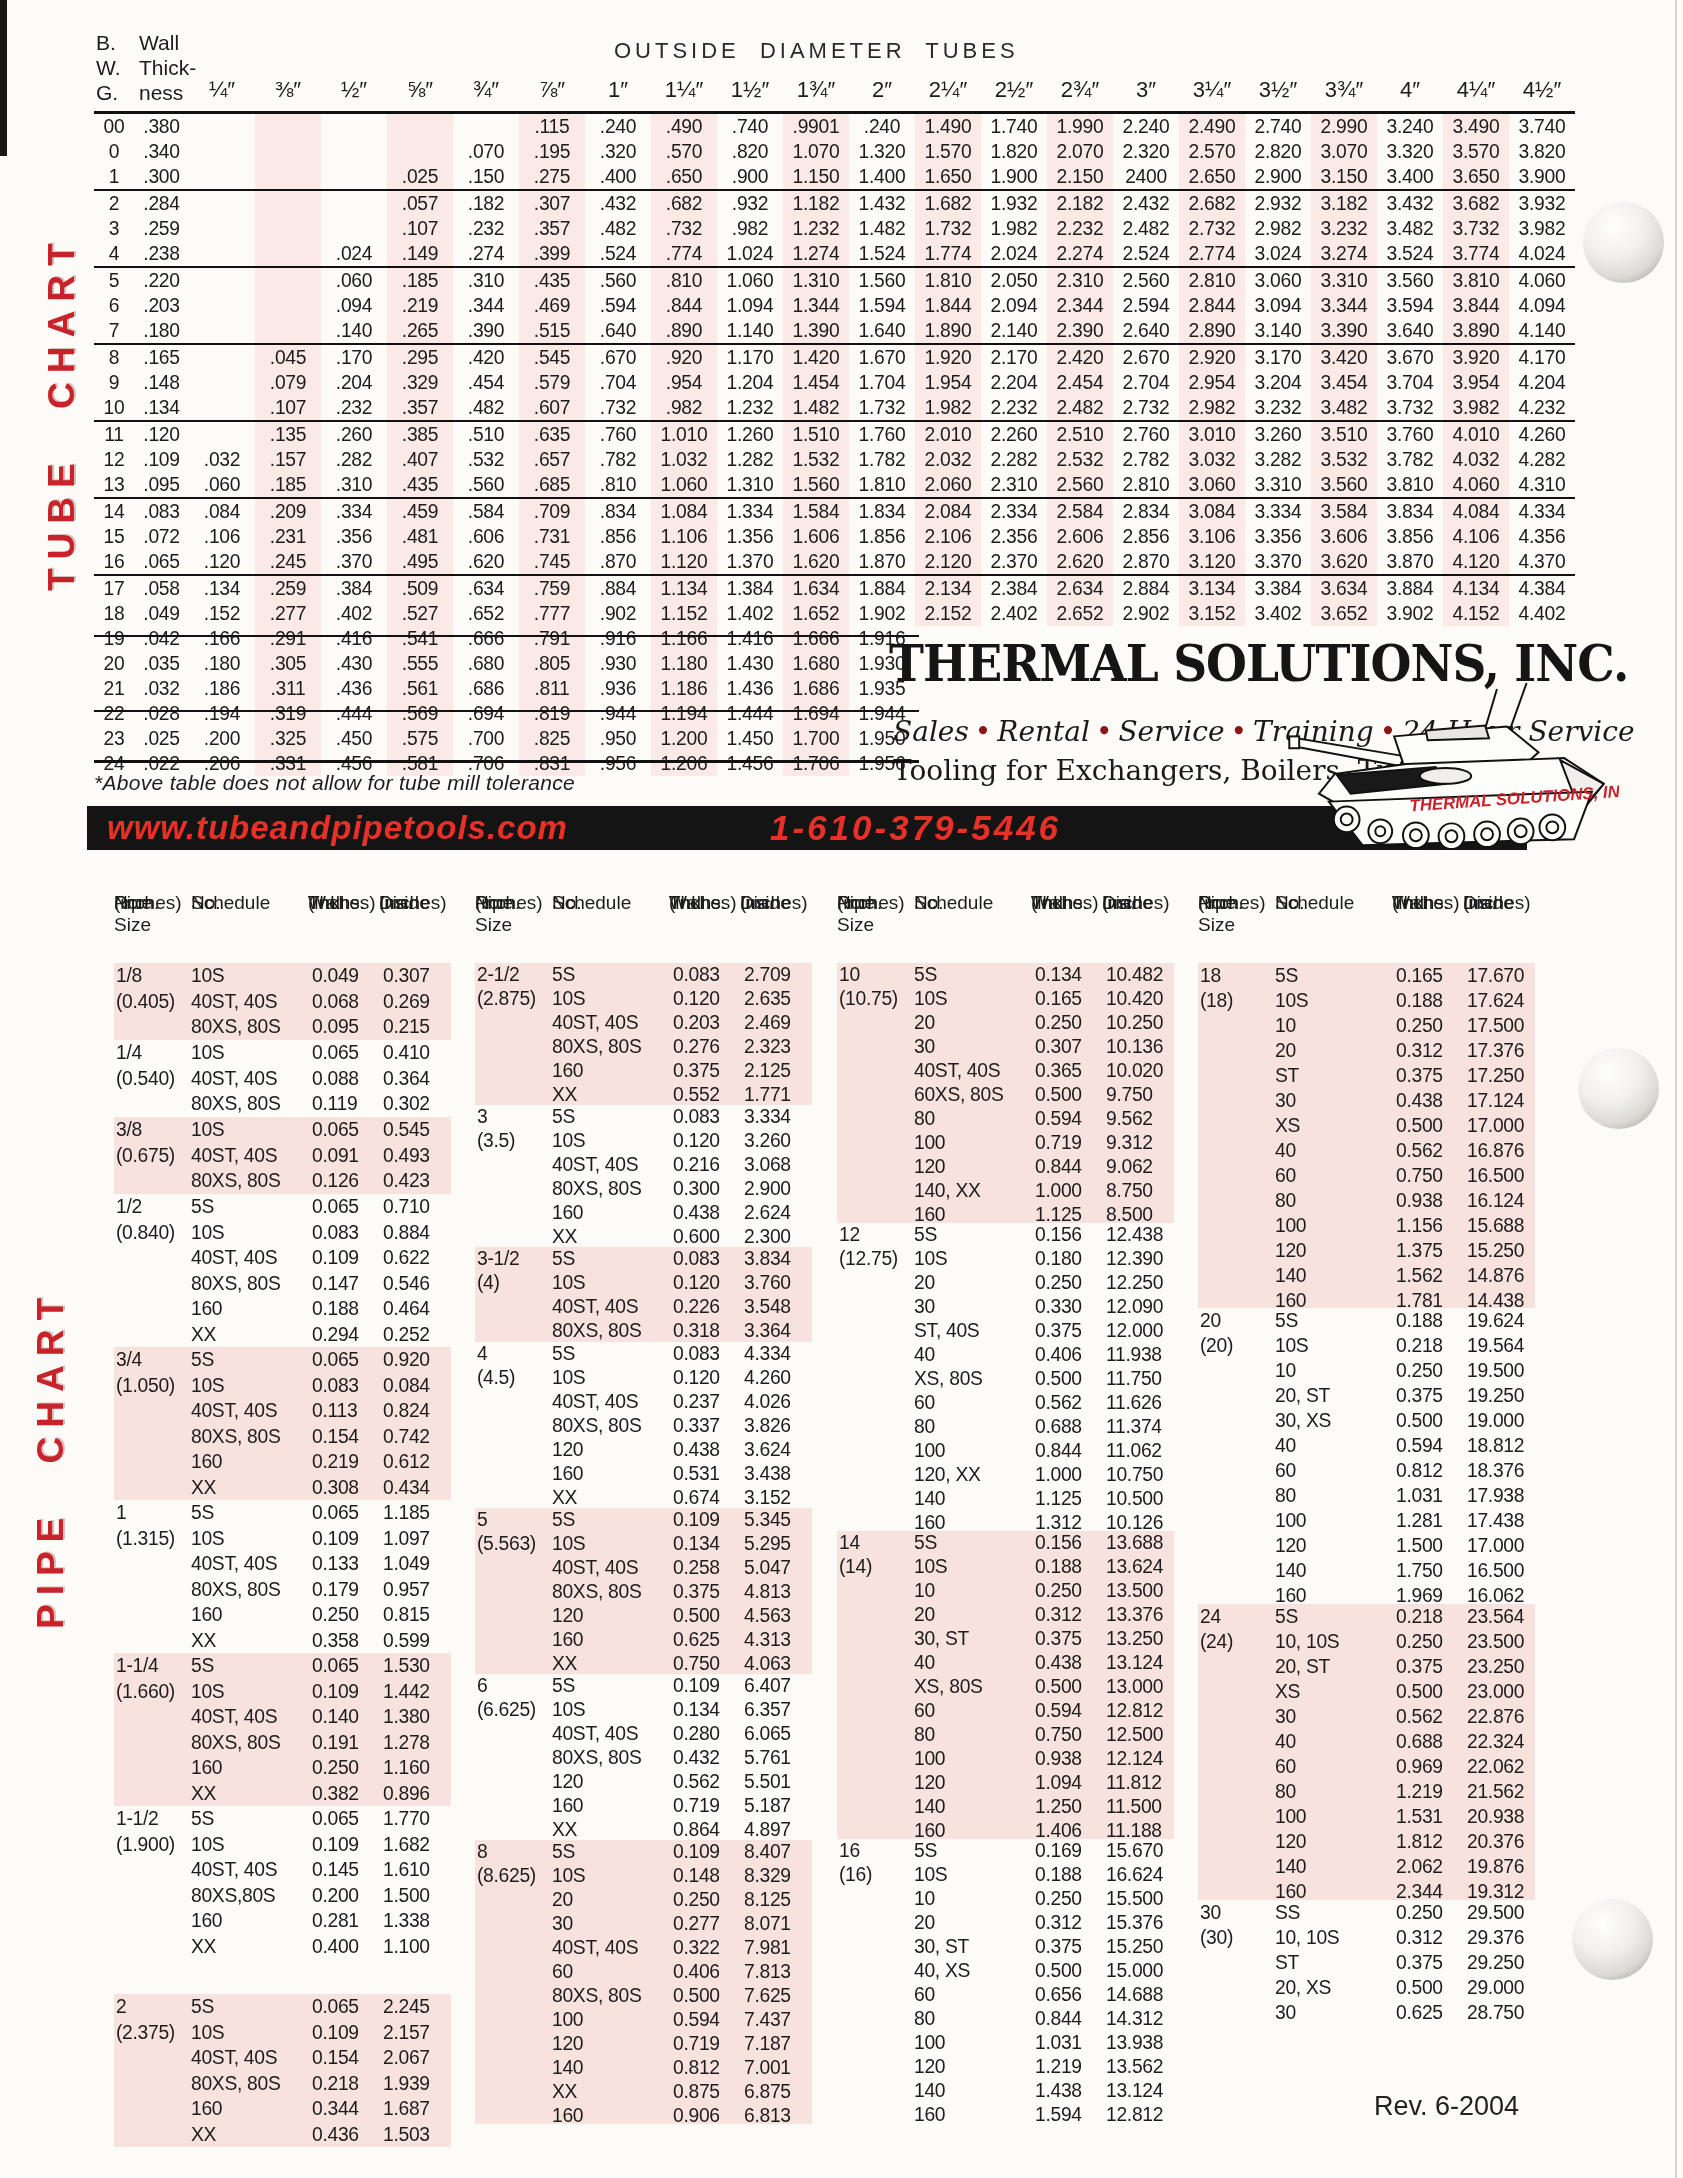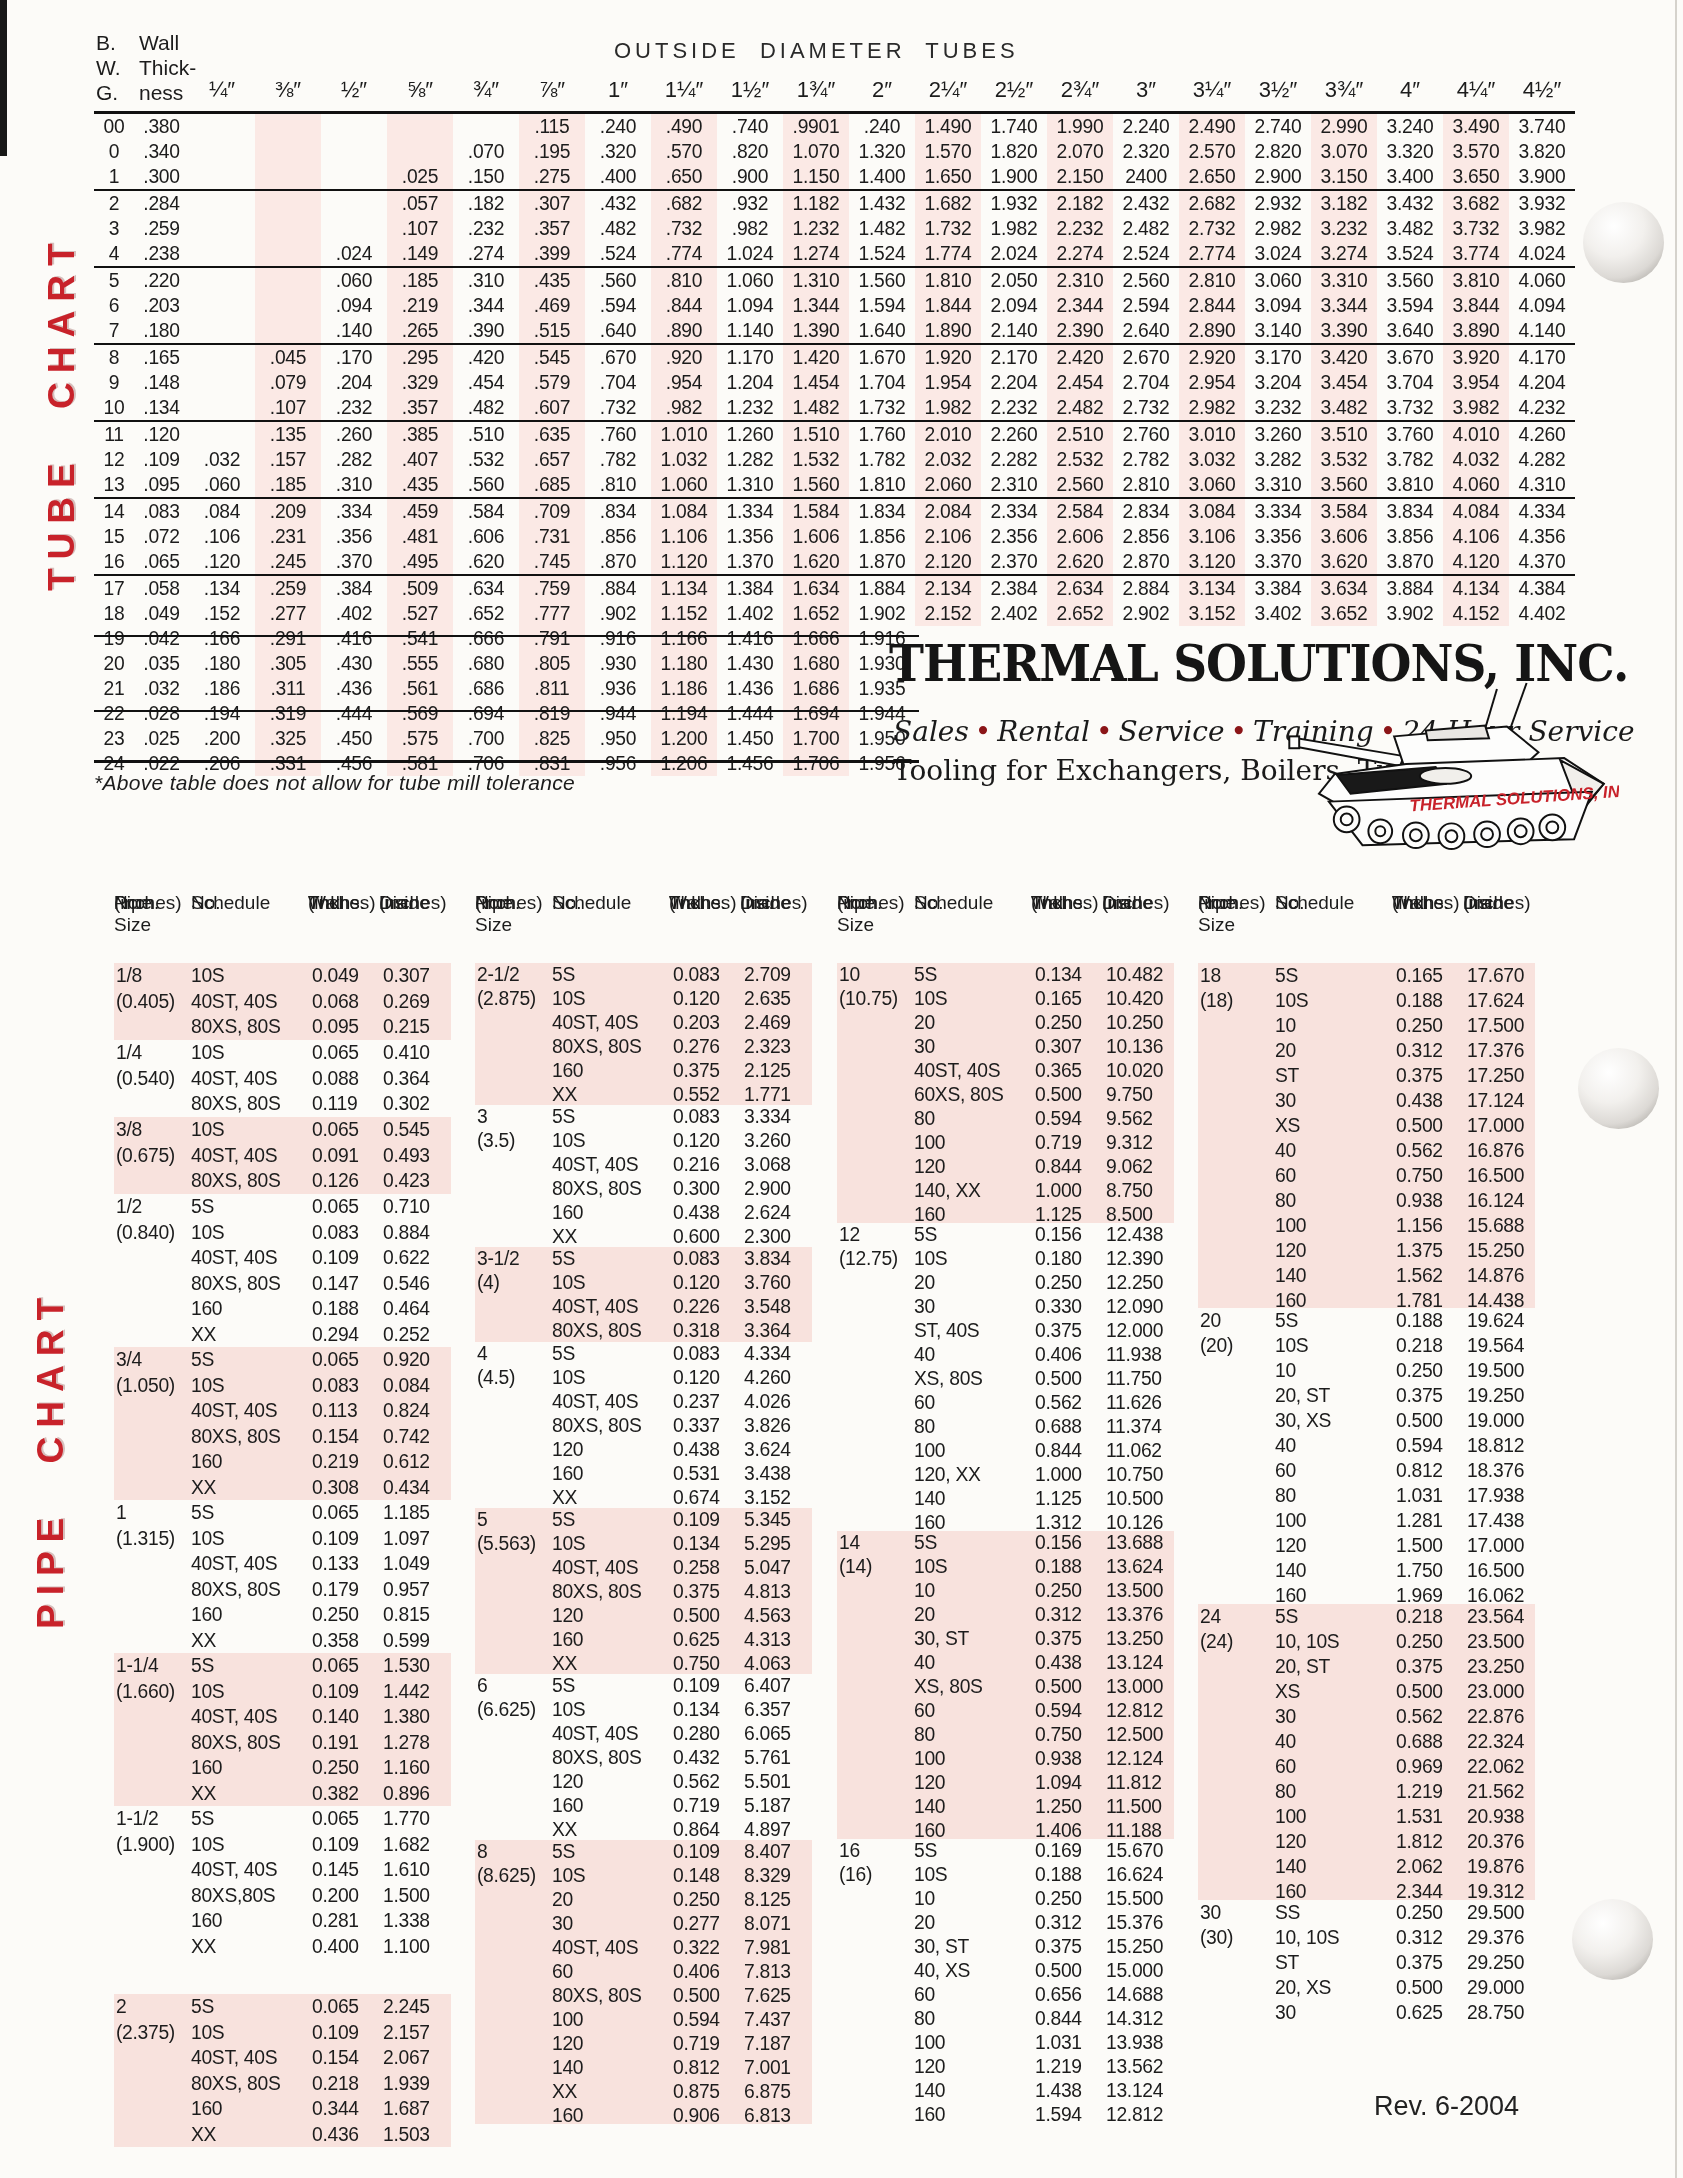--- a/index.html
+++ b/index.html
@@ -795,20 +795,24 @@
       <circle cx="246" cy="152" r="13"></circle>
         <circle cx="246" cy="152" r="6"></circle>
       <circle cx="278" cy="148" r="13"></circle>
         <circle cx="278" cy="148" r="6"></circle>
       <circle cx="70" cy="140" r="6"></circle>
         <circle cx="104" cy="152" r="5"></circle>
     </g>
     <text x="134" y="132" transform="rotate(-4 134 132)" font-size="17" font-style="italic" font-weight="bold" fill="#c8222a" stroke="none">THERMAL SOLUTIONS, INC.</text>
   </svg>
 
+  <div class="banner">
+    <span class="web">www.tubeandpipetools.com</span>
+    <span class="phone">1-610-379-5446</span>
+  </div>
 
   <div id="pipe-groups">
       <div class="pipe-group" style="left: 114px;">
         <div class="pipe-head">
           <div style="left: 0px;">
             <div>Nom.</div>
             <div>Pipe Size</div>
             <div>(inches)</div>
           </div>
           <div style="left: 77px;">

